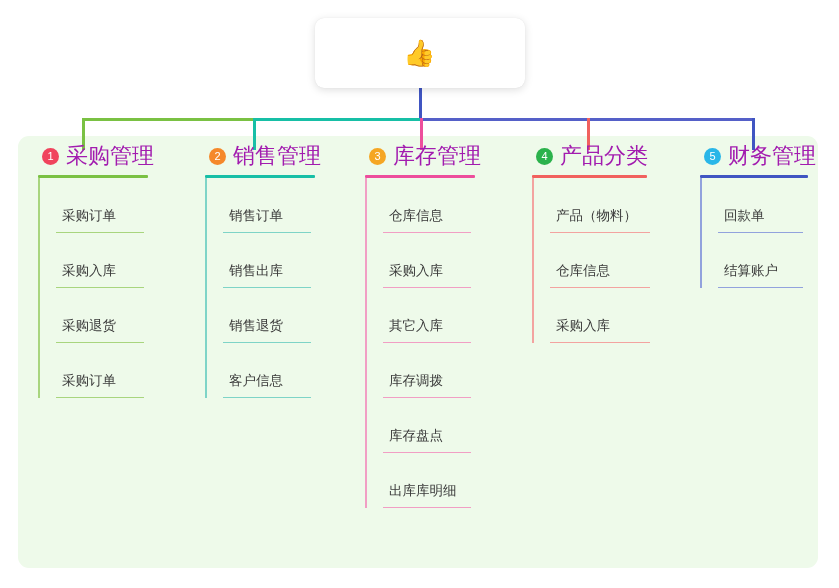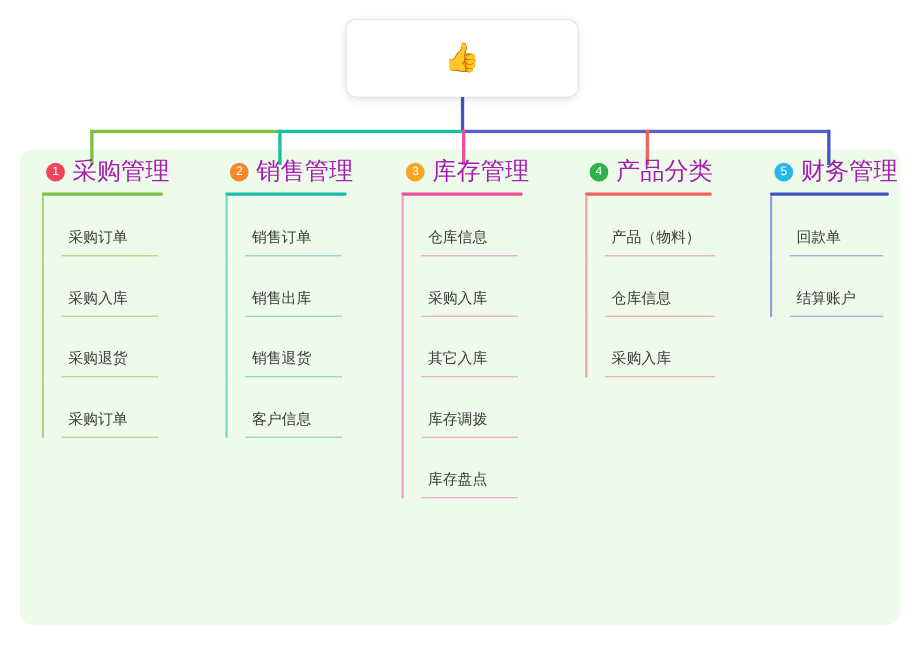--- a/index.html
+++ b/index.html
@@ -235,20 +235,25 @@
         <div class="item">
           <div class="item-stem" style="background: rgb(241, 158, 196);"></div>
           <div class="item-label">库存调拨</div>
           <div class="item-rule" style="background: rgb(241, 158, 196); width: 88px;"></div>
         </div>
         <div class="item">
           <div class="item-stem" style="background: rgb(241, 158, 196);"></div>
           <div class="item-label">库存盘点</div>
           <div class="item-rule" style="background: rgb(241, 158, 196); width: 88px;"></div>
         </div>
+        <div class="item">
+          <div class="item-stem" style="background: rgb(241, 158, 196);"></div>
+          <div class="item-label">出库库明细</div>
+          <div class="item-rule" style="background: rgb(241, 158, 196); width: 88px;"></div>
+        </div>
       </div>
     </div>
     <div class="column" style="left: 532px; width: 160px;">
       <div class="col-header">
         <span class="badge" style="background: rgb(43, 178, 76);">4</span>
         <span class="col-title">产品分类</span>
       </div>
       <div class="header-rule" style="background: rgb(241, 97, 94); width: 115px;"></div>
       <div class="items">
         <div class="item">

